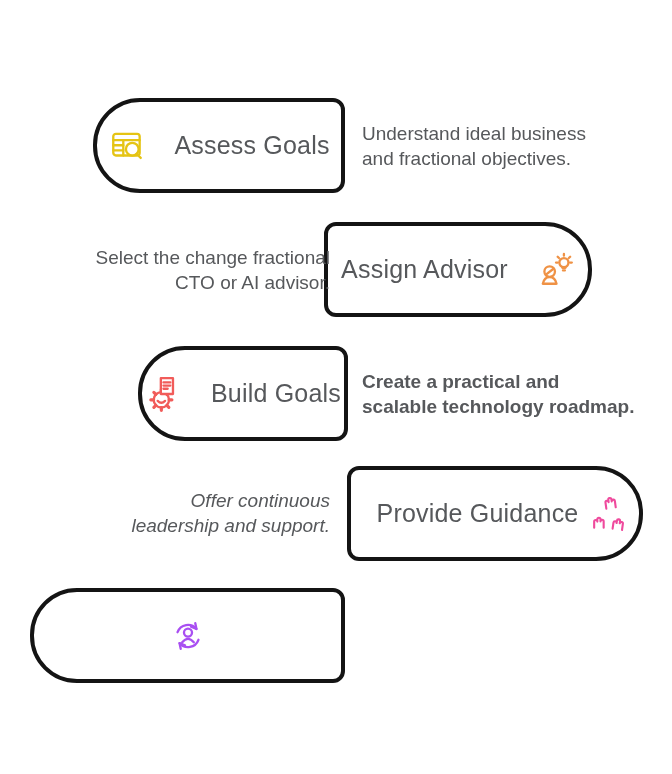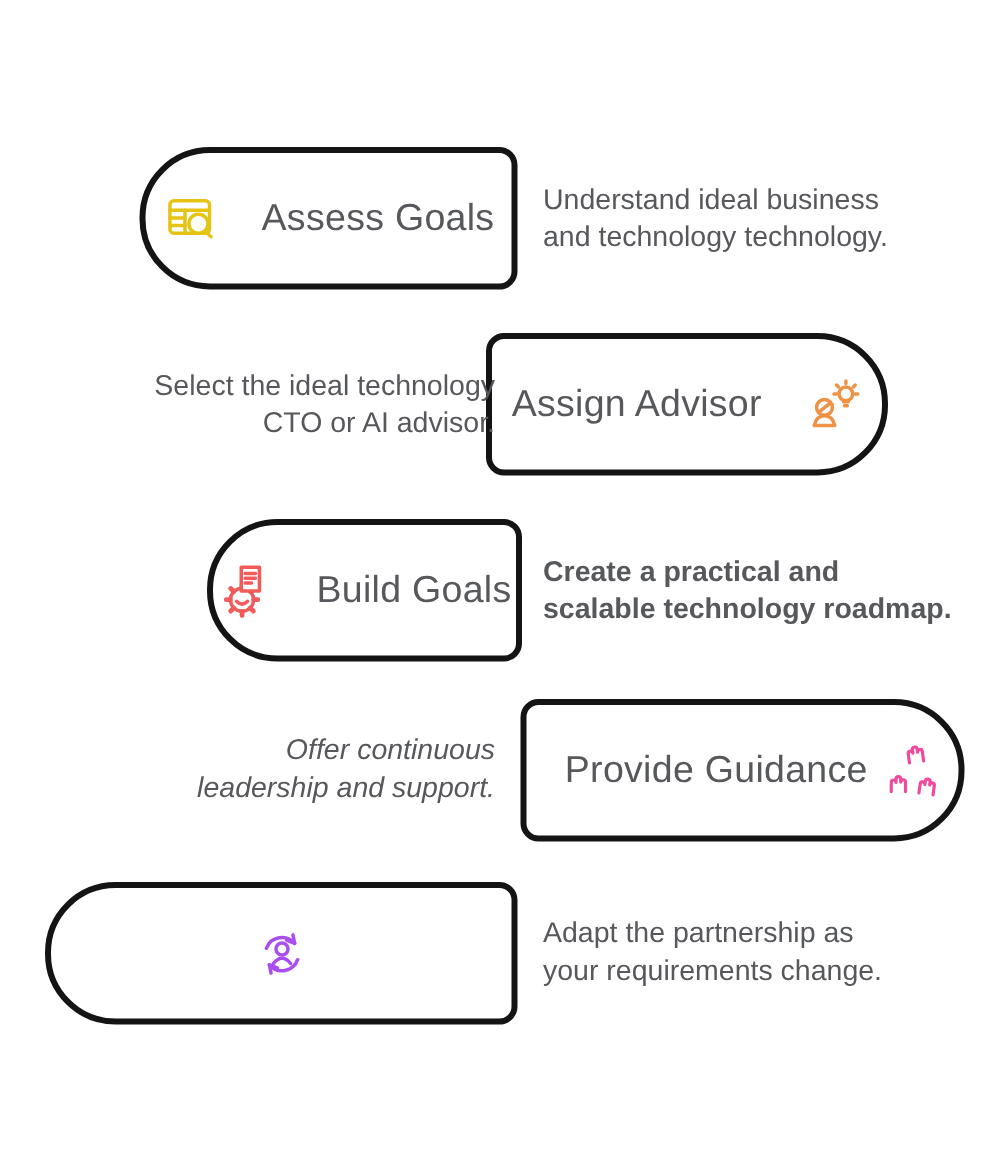--- a/index.html
+++ b/index.html
@@ -51,39 +51,39 @@
         <path d="M14.5 12.5 V27"></path>
         <path d="M5 17.3 H14.5 M5 22.1 H14.5"></path>
         <circle cx="23" cy="21" r="6" fill="#ffffff"></circle>
         <path d="M27.3 25.6 L31 29.3"></path>
       </svg>
     </span>
     <span class="pill-label">Assess Goals</span>
   </div>
   <div class="desc desc-1 align-left">
     <div>Understand ideal business</div>
-    <div>and technology technology.</div>
+    <div>and fractional objectives.</div>
   </div>
 
   <div class="pill pill-2 round-right">
     <span class="pill-label">Assign Advisor</span>
     <span class="pill-icon" style="color: rgb(239, 146, 69);">
       <svg viewBox="0 0 36 36" fill="none" stroke="currentColor" stroke-width="2.2" stroke-linecap="round" stroke-linejoin="round">
         <circle cx="12" cy="19.5" r="5"></circle>
         <line x1="8.8" y1="22.2" x2="15.6" y2="16.8"></line>
         <path d="M5.5 31 C6.5 26.5 9 24.8 12 24.8 C15 24.8 17.5 26.5 18.5 31 Z"></path>
         <circle cx="25.5" cy="11" r="4.3"></circle>
         <path d="M24 15.9 L27 15.9"></path>
         <path d="M24.6 18.4 L26.4 18.4"></path>
         <path d="M25.5 2.8 V4.4 M31.4 5.4 L30.2 6.6 M19.6 5.4 L20.8 6.6 M33 11 H31.3 M18 11 H19.7"></path>
       </svg>
     </span>
   </div>
   <div class="desc desc-2 align-right">
-    <div>Select the ideal technology</div>
+    <div>Select the change fractional</div>
     <div>CTO or AI advisor.</div>
   </div>
 
   <div class="pill pill-3 round-left">
     <span class="pill-icon" style="color: rgb(241, 92, 90);">
       <svg viewBox="0 0 36 36" fill="none" stroke="currentColor" stroke-width="2.2" stroke-linecap="round" stroke-linejoin="round">
         <path stroke-width="3" d="M22.8 23.5 L25.5 23.5 M20.7 28.7 L22.6 30.6 M15.5 30.8 L15.5 33.5 M10.3 28.7 L8.4 30.6 M8.2 23.5 L5.5 23.5 M10.3 18.3 L8.4 16.4 M15.5 16.2 L15.5 13.5 M20.7 18.3 L22.6 16.4"></path>
         <circle cx="15.5" cy="23.5" r="7.3"></circle>
         <path d="M12 24.5 Q15.5 28 19 24.5"></path>
         <rect x="15" y="3" width="11.5" height="15" fill="#ffffff"></rect>
@@ -123,18 +123,14 @@
       <svg viewBox="0 0 36 36" fill="none" stroke="currentColor" stroke-width="2.2" stroke-linecap="round" stroke-linejoin="round">
         <circle cx="18" cy="14.8" r="3.8"></circle>
         <path d="M12.5 24 Q18 17.5 23.5 24"></path>
         <path d="M8.1 14.4 A10.5 10.5 0 0 1 26 11.3"></path>
         <path d="M26 11.3 L24.9 5.9 M26 11.3 L20.9 9.2"></path>
         <path d="M27.9 21.6 A10.5 10.5 0 0 1 10 24.8"></path>
         <path d="M10 24.8 L11.1 30.1 M10 24.8 L15.1 26.8"></path>
       </svg>
     </span>
   </div>
-  <div class="desc desc-5 align-left">
-    <div>Adapt the partnership as</div>
-    <div>your requirements change.</div>
-  </div>
 
 </div>
 
 </body></html>

